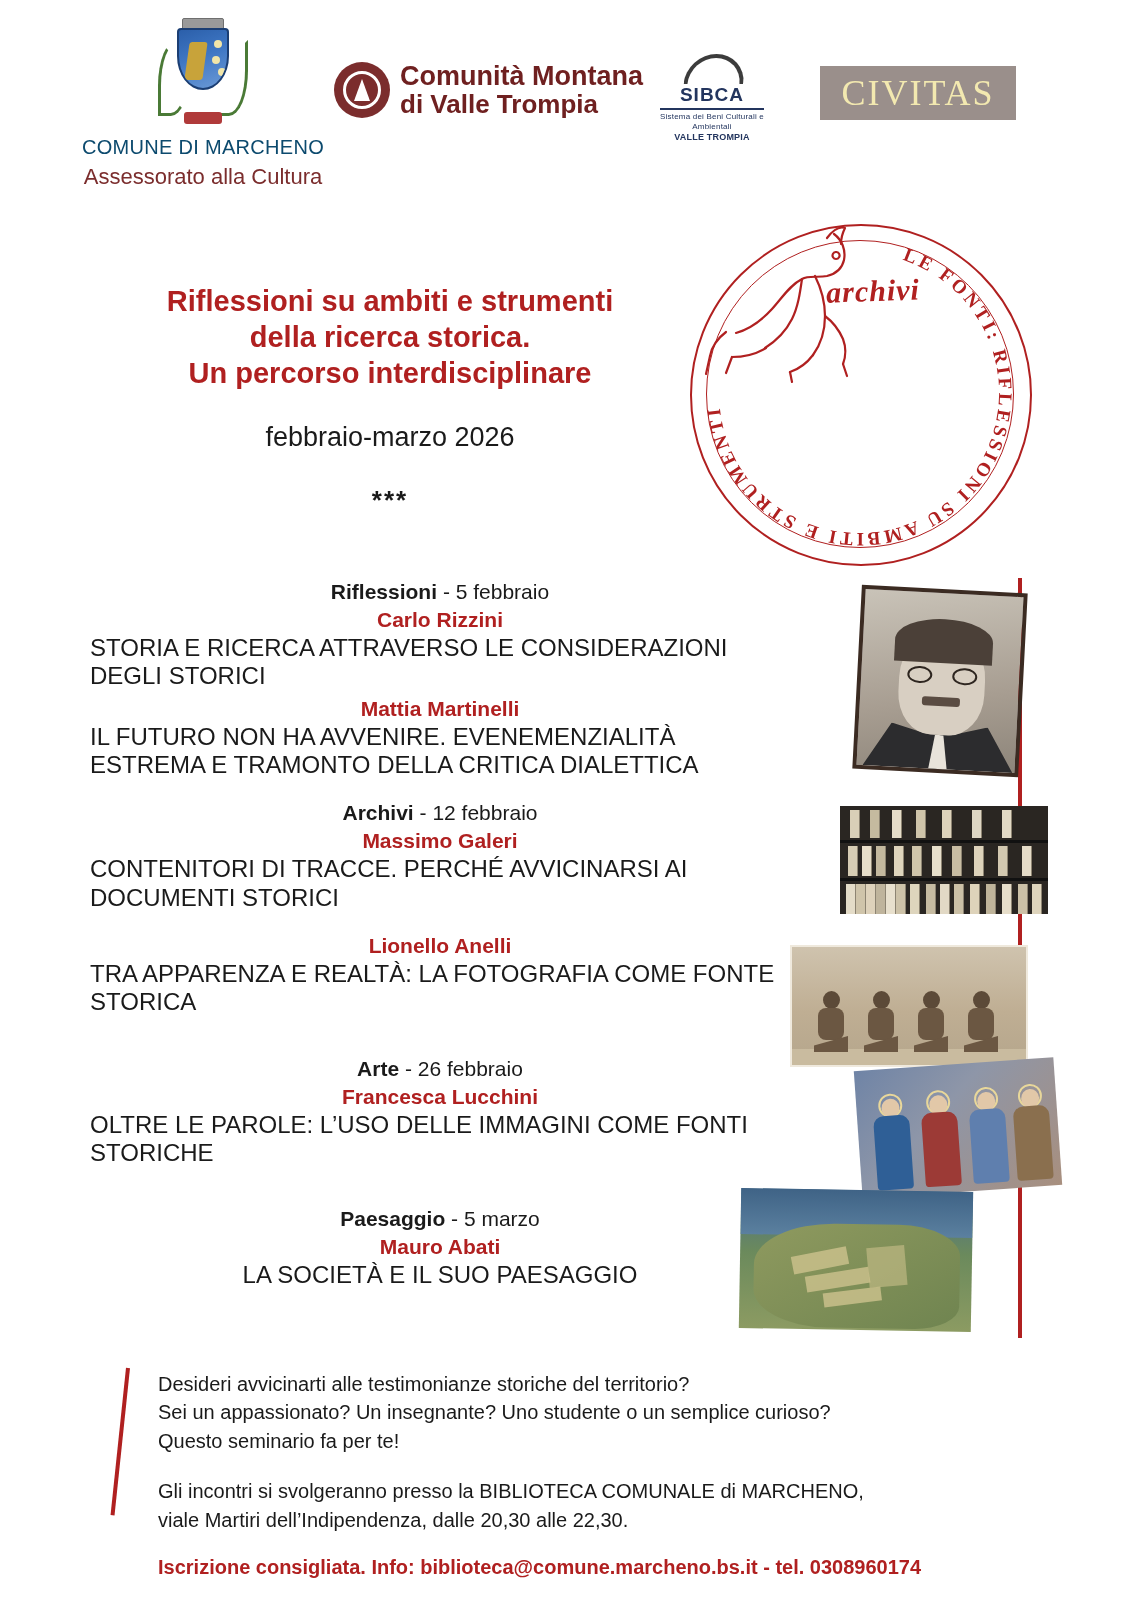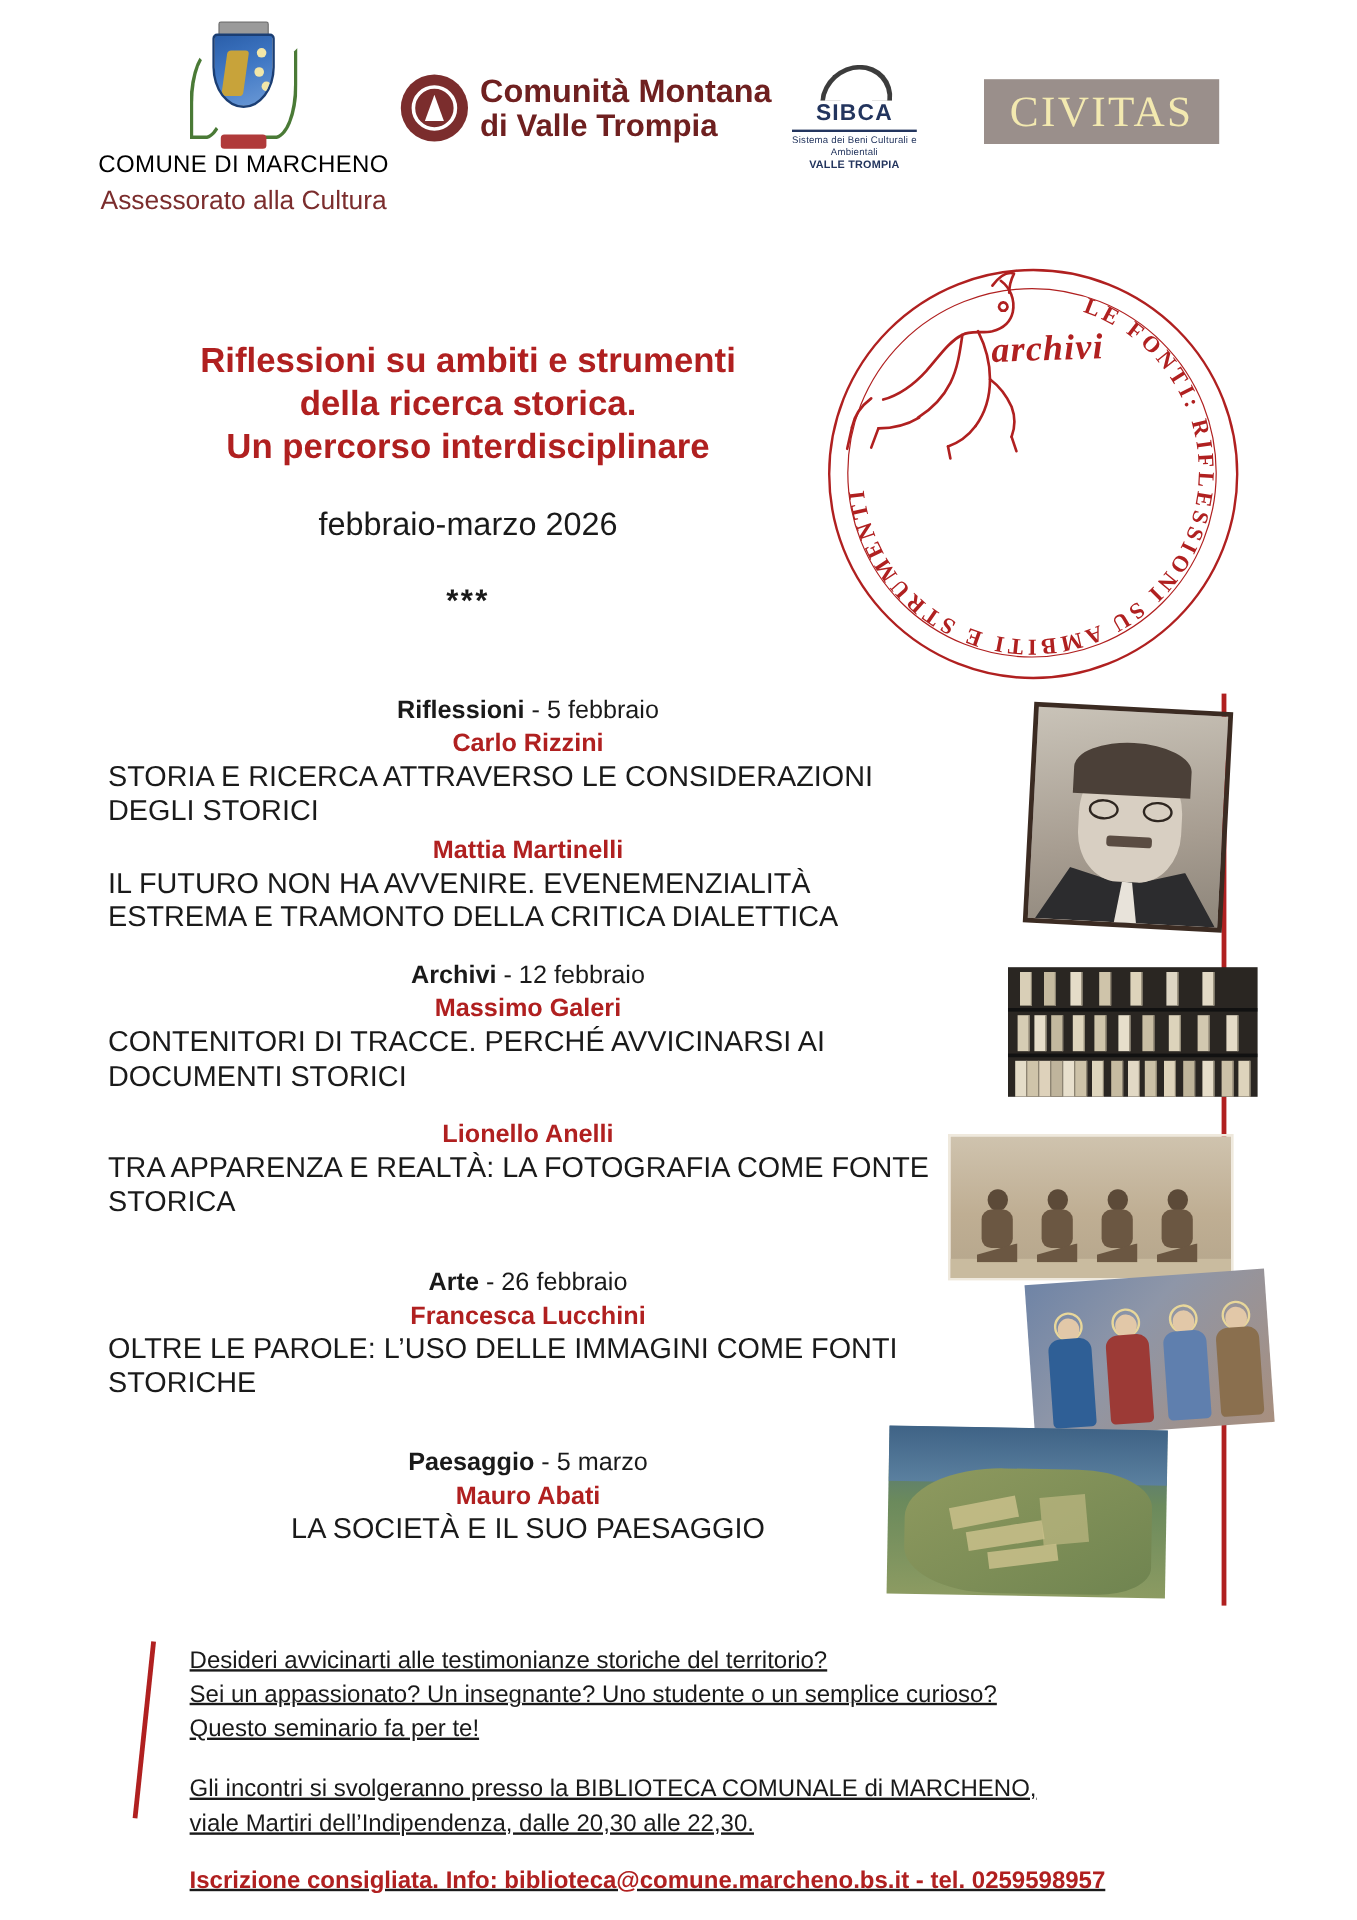--- a/index.html
+++ b/index.html
@@ -85,22 +85,22 @@
   .crest-ribbon {
     position: absolute;
     left: 24px; bottom: 2px;
     width: 38px; height: 12px;
     background: #b03a3a;
     border-radius: 3px;
   }
   #comune-name {
     font-size: 20px;
     letter-spacing: .3px;
-    color: #000000;
-    margin-top: 0;
+    color: #0c4a6e;
+    margin-top: 10px;
     white-space: nowrap;
   }
   #assessorato {
     font-size: 22px;
     color: #7b2d2d;
     margin-top: 5px;
     white-space: nowrap;
   }
 
   
@@ -473,21 +473,20 @@
     width: 4px; height: 148px;
     transform: rotate(6deg);
     transform-origin: top center;
   }
 
   
   #footer {
     position: absolute;
     left: 158px; top: 1370px;
     width: 880px;
-    text-decoration: underline;
   }
   .foot-line {
     font-size: 20px;
     color: #1a1a1a;
     line-height: 1.42;
   }
   #foot-para2 { margin-top: 22px; }
   #foot-contact {
     margin-top: 22px;
     font-weight: bold;
@@ -733,14 +732,14 @@
 </div>
 
 <div id="footer">
   <div class="foot-line">Desideri avvicinarti alle testimonianze storiche del territorio?</div>
   <div class="foot-line">Sei un appassionato? Un insegnante? Uno studente o un semplice curioso?</div>
   <div class="foot-line">Questo seminario fa per te!</div>
   <div id="foot-para2">
     <div class="foot-line">Gli incontri si svolgeranno presso la BIBLIOTECA COMUNALE di MARCHENO,</div>
     <div class="foot-line">viale Martiri dell’Indipendenza, dalle 20,30 alle 22,30.</div>
   </div>
-  <div id="foot-contact">Iscrizione consigliata. Info: biblioteca@comune.marcheno.bs.it - tel. 0259598957</div>
+  <div id="foot-contact">Iscrizione consigliata. Info: biblioteca@comune.marcheno.bs.it - tel. 0308960174</div>
 </div>
 
 </body></html>

